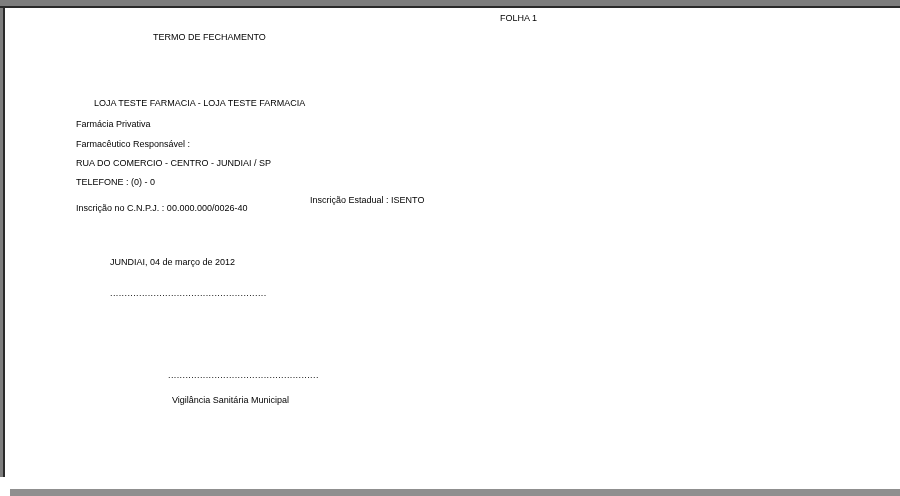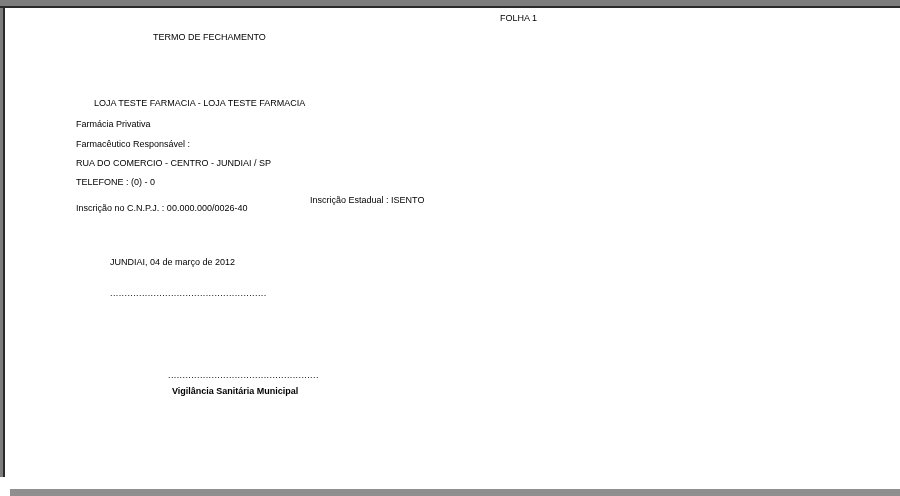--- a/index.html
+++ b/index.html
@@ -41,21 +41,21 @@
   .est-name     { left: 71px; top: 90px; padding-left: 18px; }
   .est-type     { left: 71px; top: 111px; }
   .est-pharm    { left: 71px; top: 131px; }
   .est-addr     { left: 71px; top: 150px; }
   .est-phone    { left: 71px; top: 169px; }
   .est-cnpj     { left: 71px; top: 187px; margin-top: 8px; }
   .est-state    { left: 305px; top: 187px; }
   .date-line    { left: 105px; top: 249px; }
   .sig-dots-1   { left: 105px; top: 280px; letter-spacing: 0.4px; }
   .sig-dots-2   { left: 163px; top: 362px; letter-spacing: 0.4px; }
-  .sig-caption  { left: 167px; top: 378px; font-weight: bold; }
+  .sig-caption  { left: 167px; top: 387px; }
 </style>
 </head>
 <body>
 
 <div class="viewport">
   <div class="frame-top"></div>
   <div class="frame-left"></div>
 
   <div class="page">
     <div class="line folha">FOLHA 1</div>

